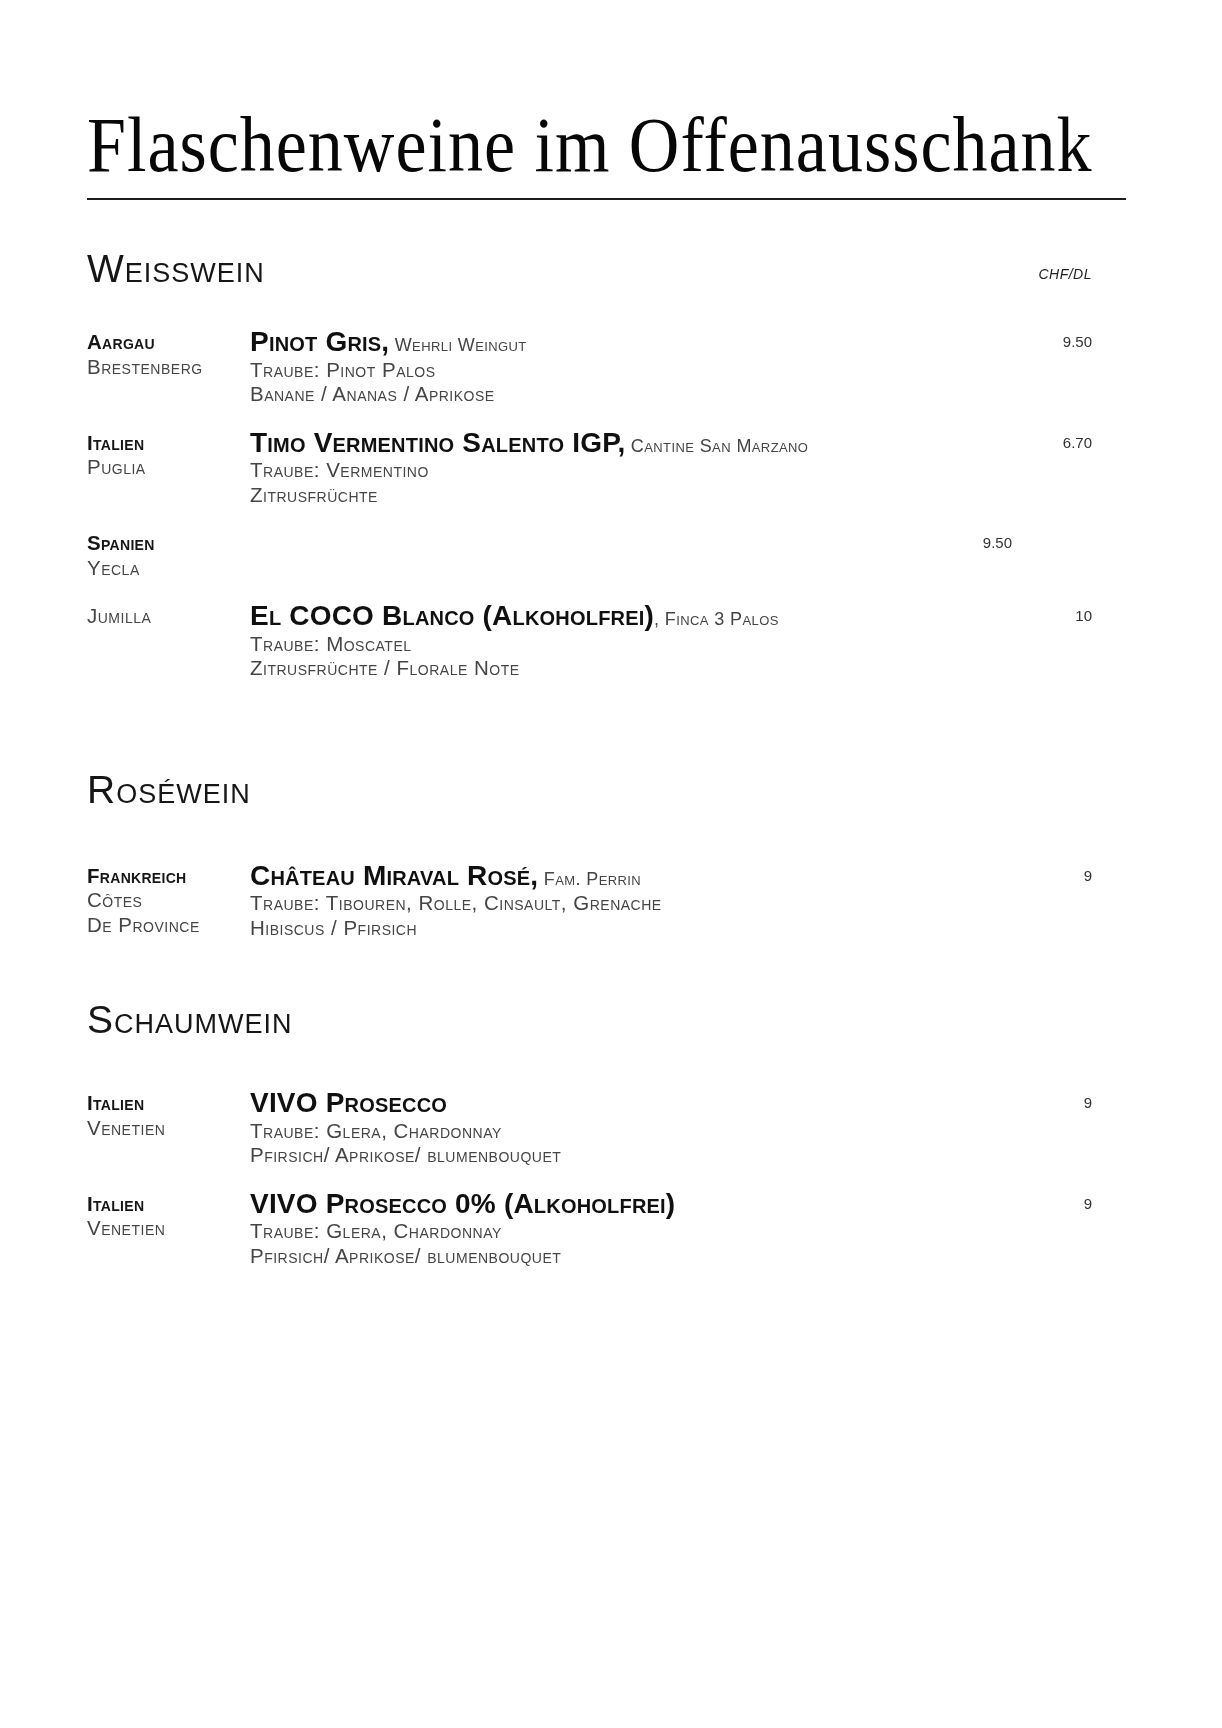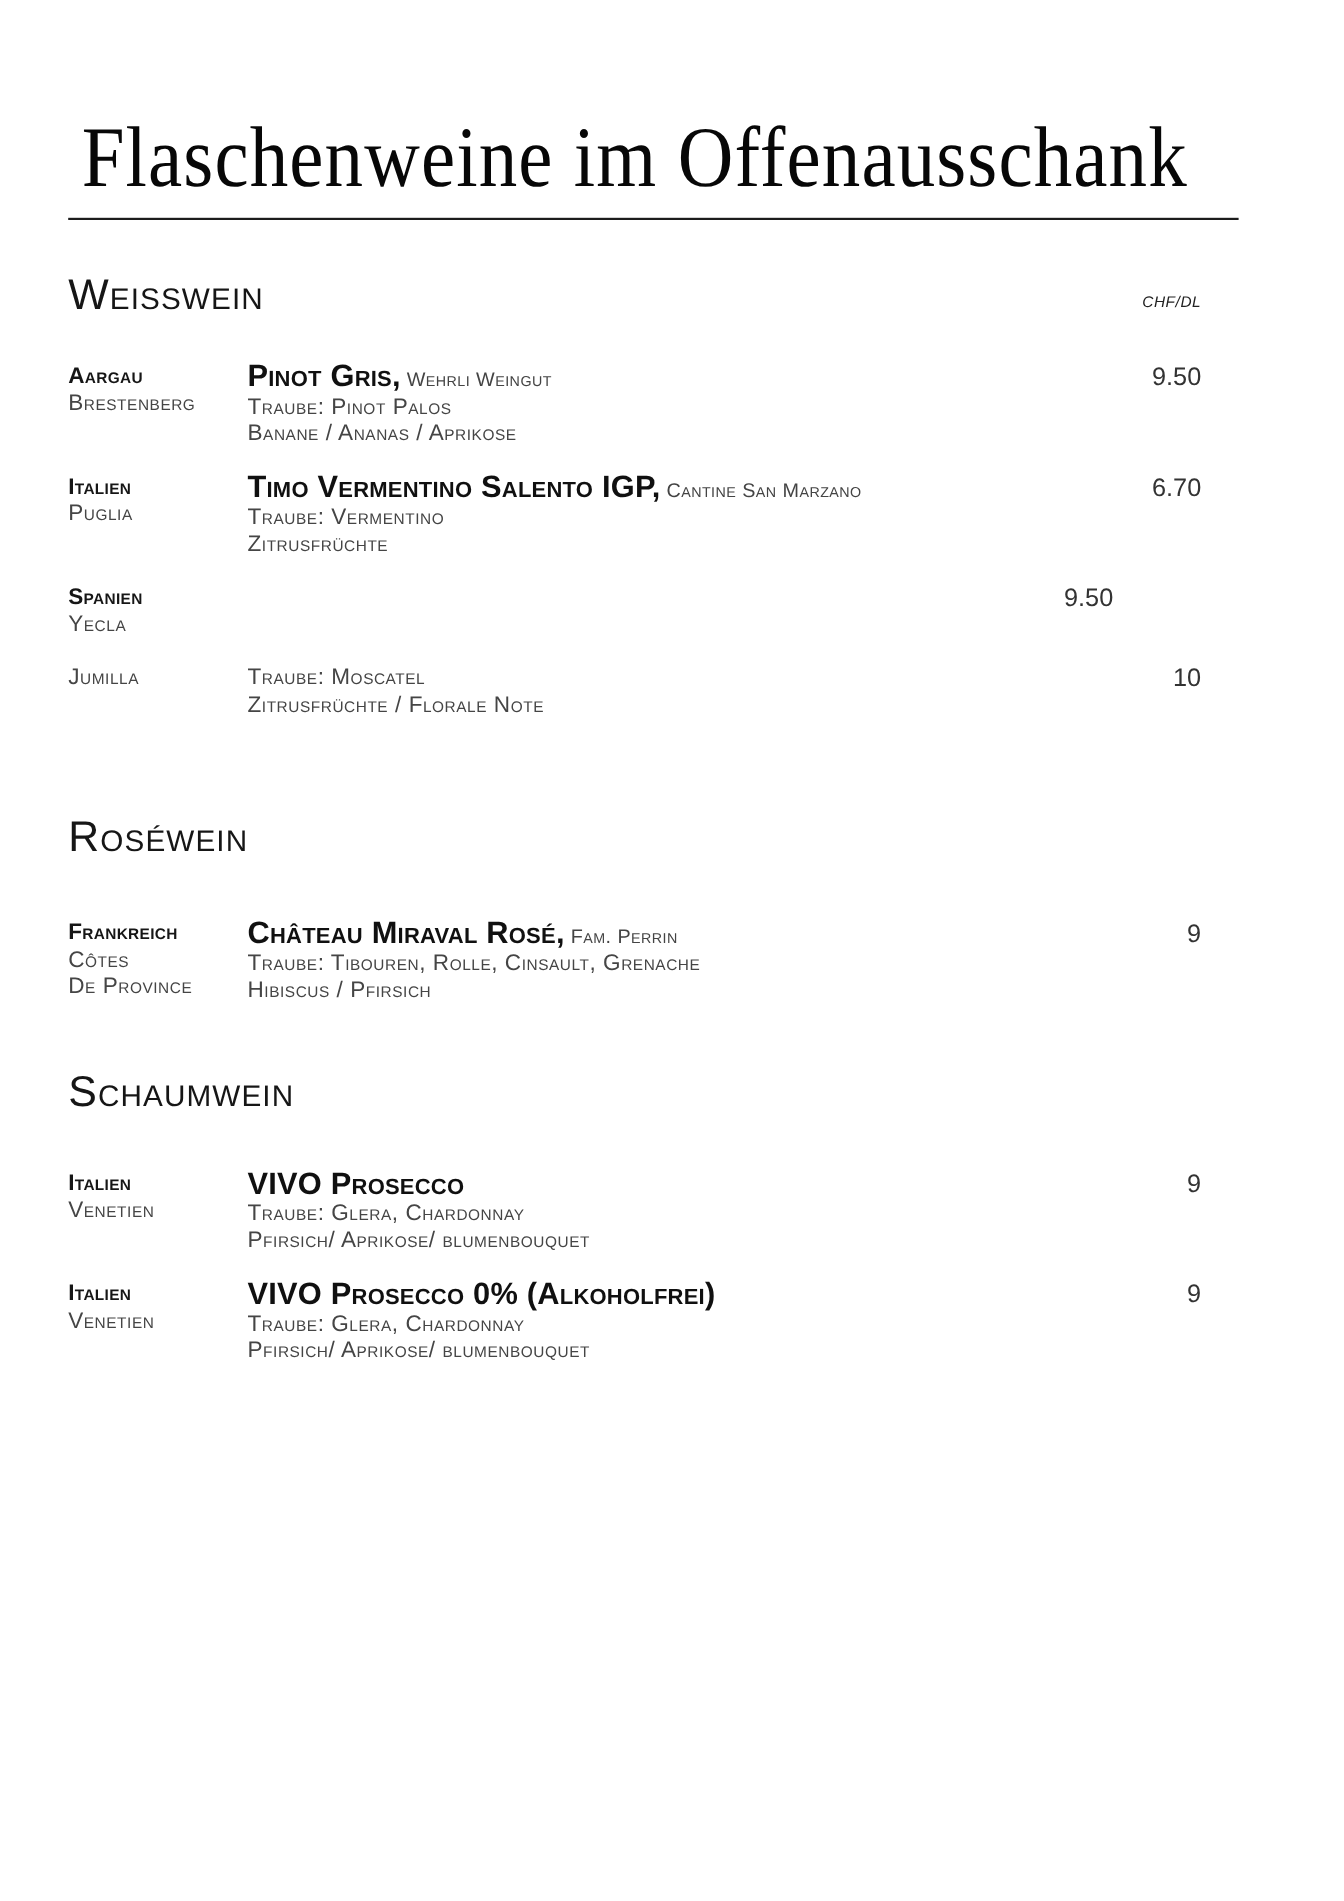--- a/index.html
+++ b/index.html
@@ -2,21 +2,21 @@
 <html lang="de"><head>
 <meta charset="utf-8">
 <style>
   html,body { margin:0; padding:0; background:#ffffff; }
   .page {
     position:relative;
     width:1222px; height:1539px;
     margin:0 auto;
     background:#ffffff;
     box-sizing:border-box;
-    padding:114px 130px 0 62px;
+    padding:114px 130px 0 87px;
     overflow:hidden;
     font-family:"Liberation Sans", sans-serif;
     color:#2b2b2b;
     -webkit-font-smoothing:antialiased;
   }
   
   .doc-title {
     margin:0;
     font-family:"Liberation Serif", serif;
     font-weight:400;
@@ -72,21 +72,21 @@
   .r.strong { color:#161616; font-weight:700; letter-spacing:0.3px; }
   .nameline { white-space:nowrap; }
   .nm {
     font-weight:700; font-size:28px;
     letter-spacing:0.2px; color:#101010;
   }
   .producer { font-size:18px; color:#444444; letter-spacing:0.4px; }
   .sub      { color:#454545; }
   .price {
     text-align:right; color:#333333;
-    font-size:23px; font-variant:normal; letter-spacing:0;
+    font-size:15px; font-variant:normal; letter-spacing:0;
   }
   
   .footer { position:absolute; top:1618px; left:0; width:100%; }
   .footer-rule {
     width:842px; height:3px; margin:0 auto;
     background:linear-gradient(90deg,
       #c2c2c2 0%, #9a9a9a 6%, #4a4a4a 15%, #2e2e2e 23%,
       #2e2e2e 77%, #4a4a4a 85%, #9a9a9a 94%, #c2c2c2 100%);
   }
   .page-num {
@@ -142,20 +142,21 @@
           <div class="r">Yecla</div>
         </div>
         <div class="price">9.50</div>
       </div>
 
       <div class="wine">
         <div class="region">
           <div class="r">Jumilla</div>
         </div>
         <div class="details">
+          <div class="nameline"><span class="nm">El COCO Blanco (Alkoholfrei)</span><span class="producer">, Finca 3 Palos</span></div>
           <div class="sub">Traube: Moscatel</div>
           <div class="sub">Zitrusfrüchte / Florale Note</div>
         </div>
         <div class="price">10</div>
       </div>
 
     </div>
   </section>
 
   <section class="section sec-rose">

